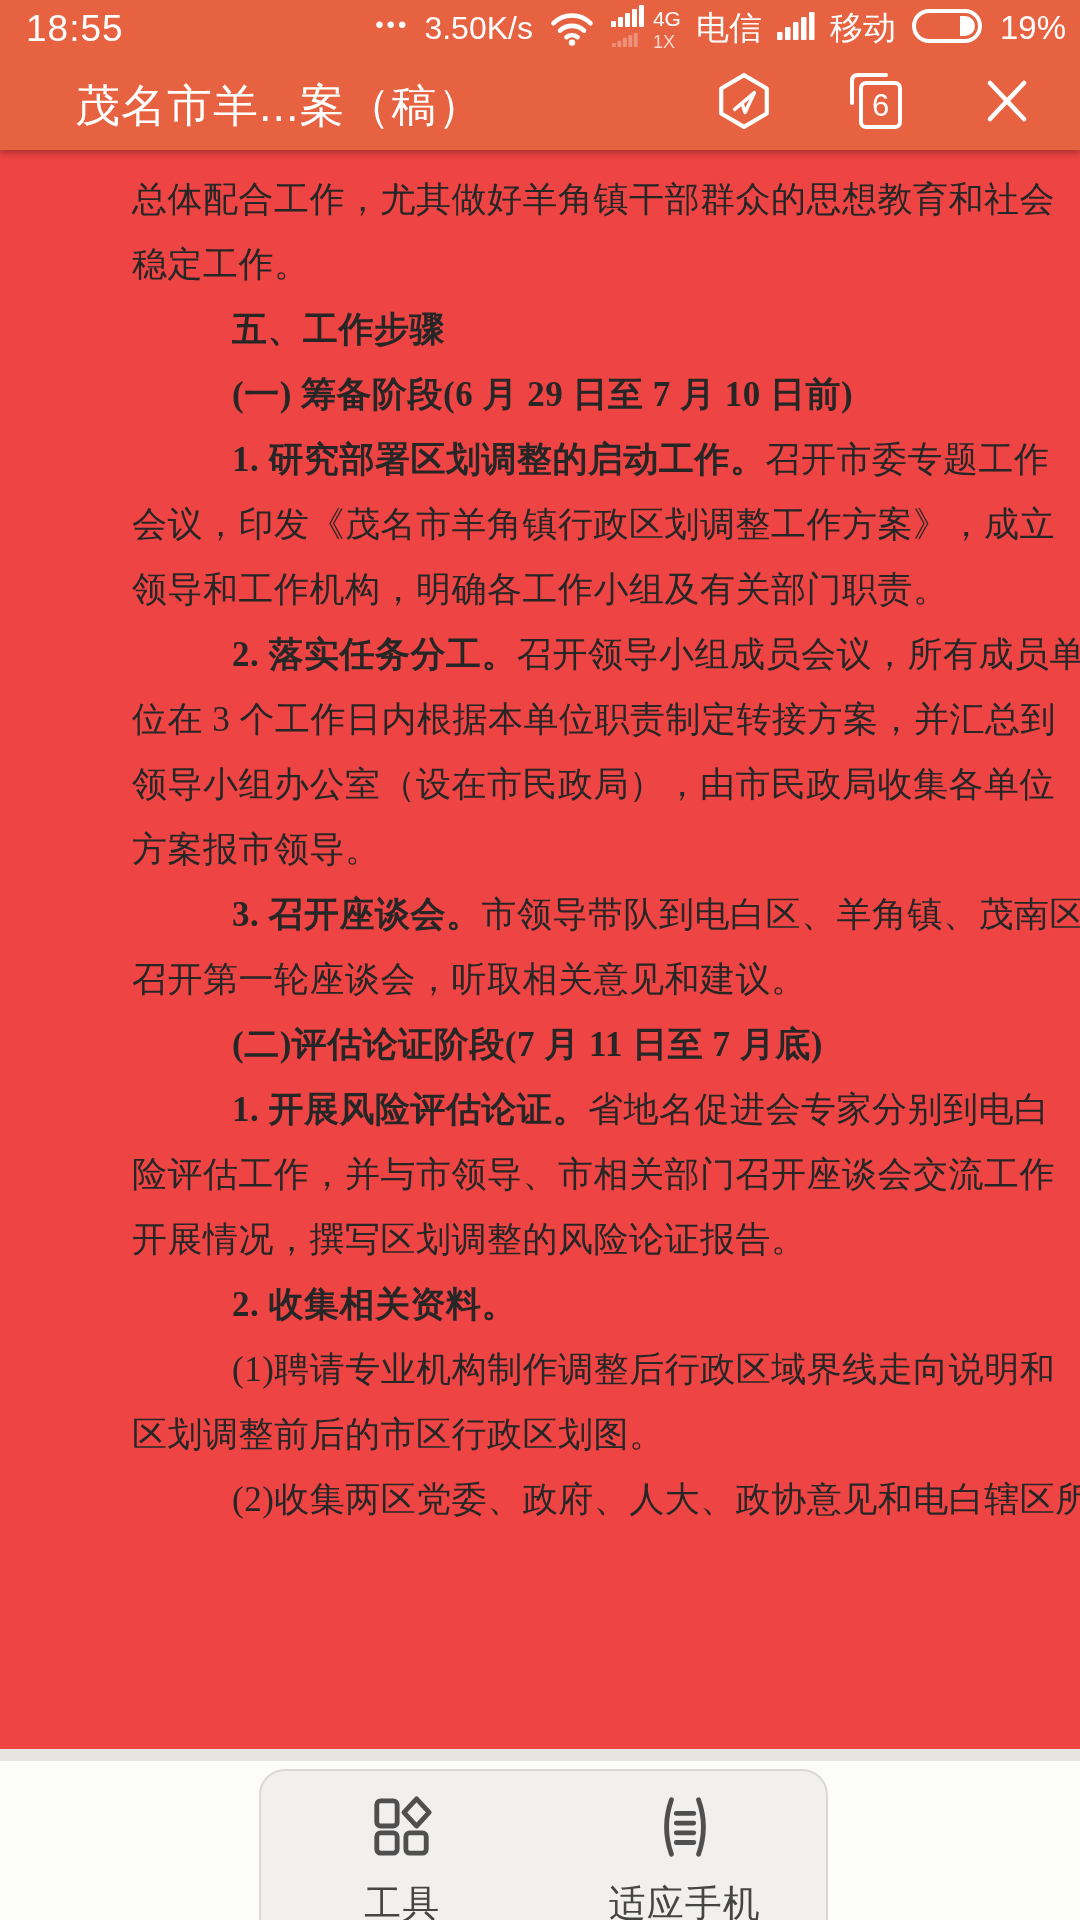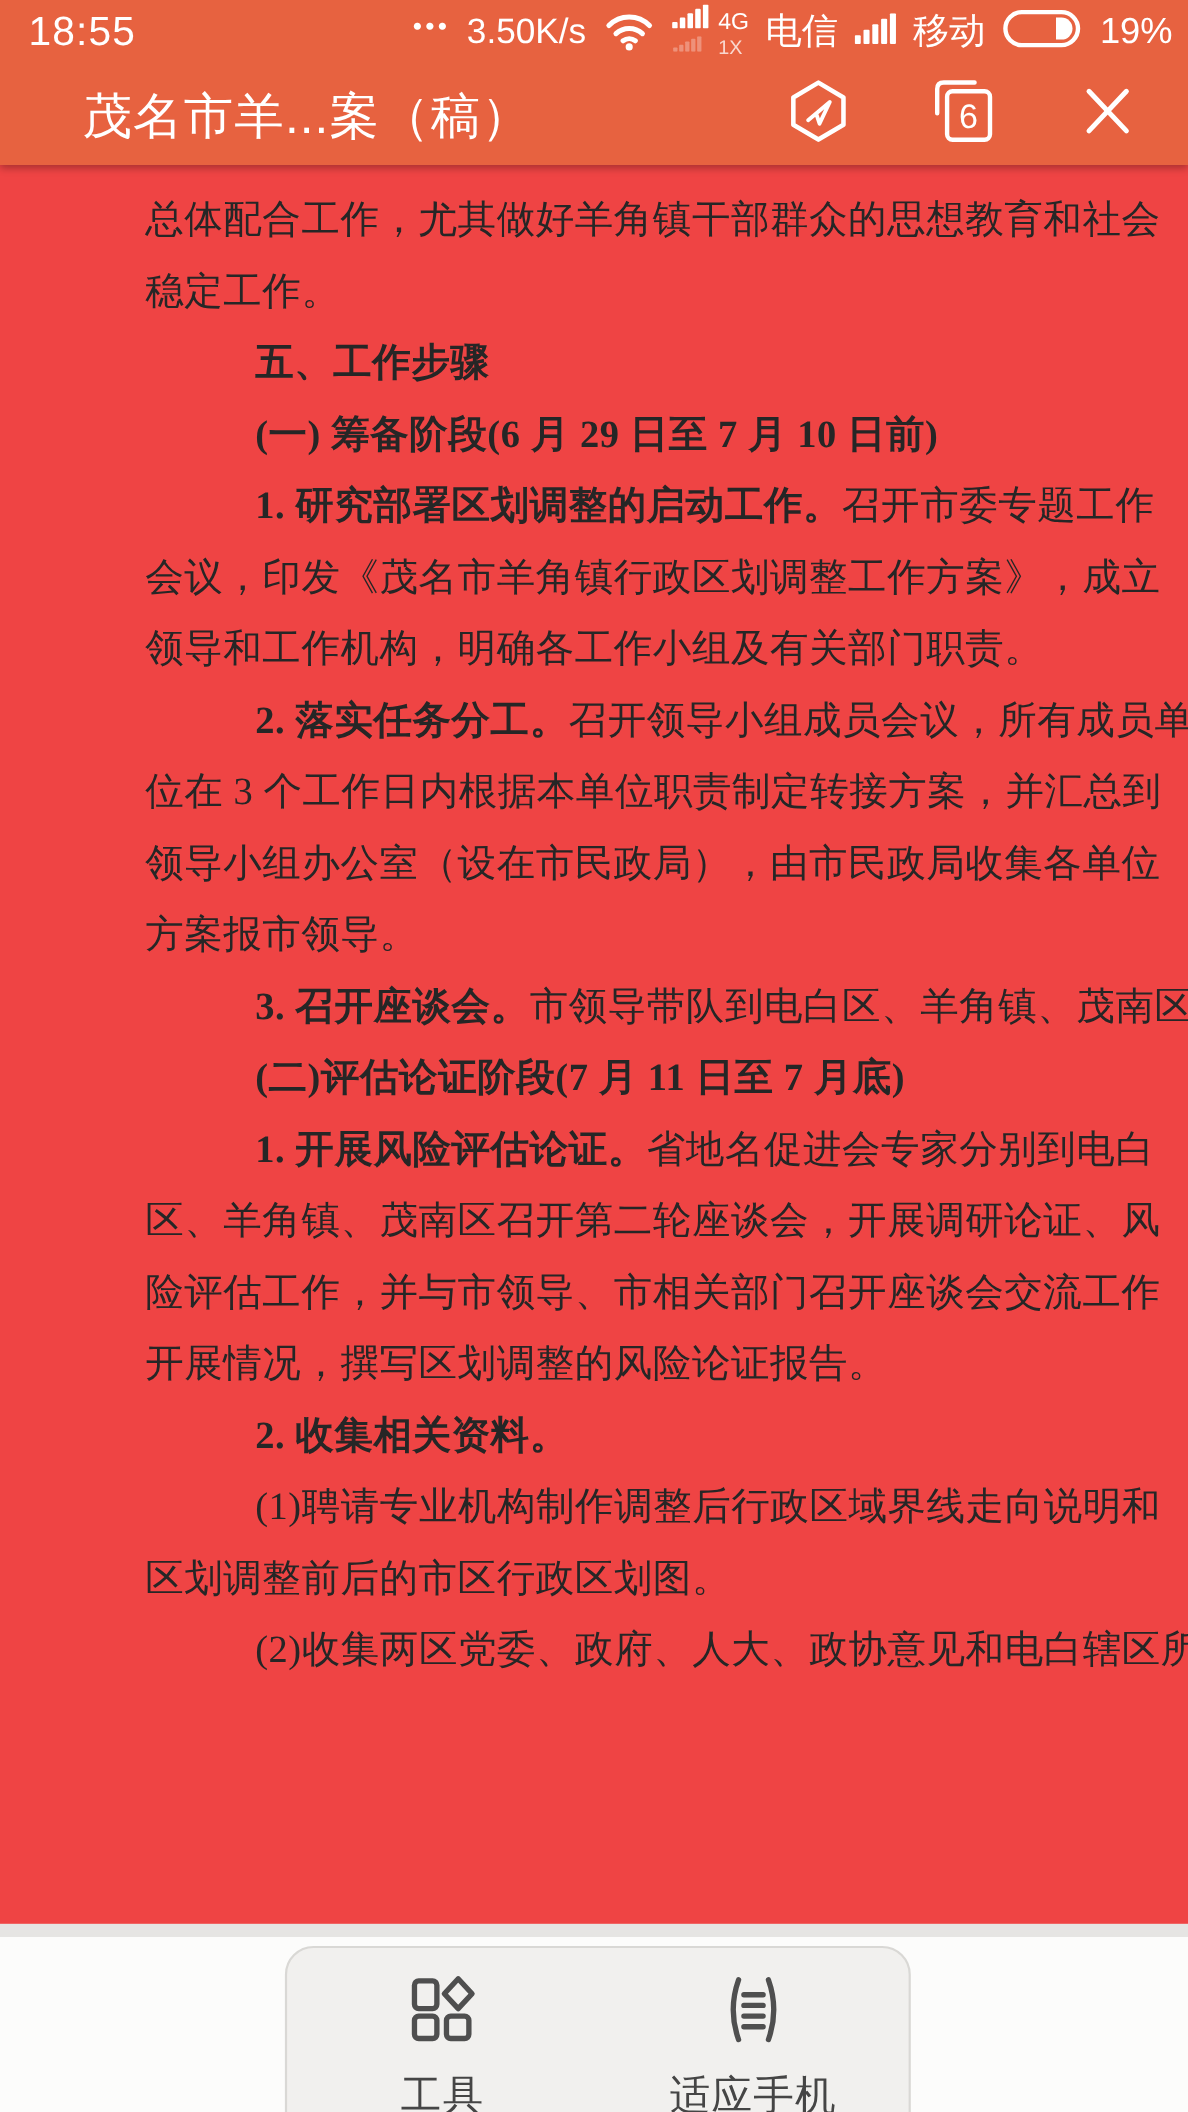--- a/index.html
+++ b/index.html
@@ -168,23 +168,23 @@
         <div class="doc-line indent"><span class="b">五、工作步骤</span></div>
         <div class="doc-line indent"><span class="b">(一) 筹备阶段(6 月 29 日至 7 月 10 日前)</span></div>
         <div class="doc-line indent"><span class="b">1. 研究部署区划调整的启动工作。</span><span>召开市委专题工作</span></div>
         <div class="doc-line"><span>会议，印发《茂名市羊角镇行政区划调整工作方案》，成立</span></div>
         <div class="doc-line"><span>领导和工作机构，明确各工作小组及有关部门职责。</span></div>
         <div class="doc-line indent"><span class="b">2. 落实任务分工。</span><span>召开领导小组成员会议，所有成员单</span></div>
         <div class="doc-line"><span>位在 3 个工作日内根据本单位职责制定转接方案，并汇总到</span></div>
         <div class="doc-line"><span>领导小组办公室（设在市民政局），由市民政局收集各单位</span></div>
         <div class="doc-line"><span>方案报市领导。</span></div>
         <div class="doc-line indent"><span class="b">3. 召开座谈会。</span><span>市领导带队到电白区、羊角镇、茂南区</span></div>
+        <div class="doc-line"><span>召开第一轮座谈会，听取相关意见和建议。</span></div>
         <div class="doc-line indent"><span class="b">(二)评估论证阶段(7 月 11 日至 7 月底)</span></div>
         <div class="doc-line indent"><span class="b">1. 开展风险评估论证。</span><span>省地名促进会专家分别到电白</span></div>
-        <div class="doc-line"><span>区、羊角镇、茂南区召开第二轮座谈会，开展调研论证、风</span></div>
         <div class="doc-line"><span>险评估工作，并与市领导、市相关部门召开座谈会交流工作</span></div>
         <div class="doc-line"><span>开展情况，撰写区划调整的风险论证报告。</span></div>
         <div class="doc-line indent"><span class="b">2. 收集相关资料。</span></div>
         <div class="doc-line indent"><span>(1)聘请专业机构制作调整后行政区域界线走向说明和</span></div>
         <div class="doc-line"><span>区划调整前后的市区行政区划图。</span></div>
         <div class="doc-line indent"><span>(2)收集两区党委、政府、人大、政协意见和电白辖区所</span></div>
       </div>
     <div class="page-num">6</div>
   </div>
 

